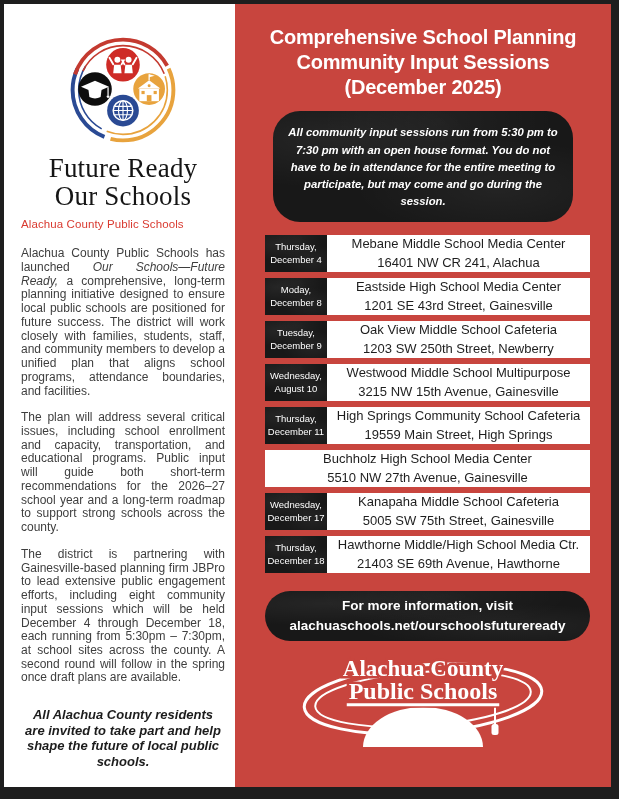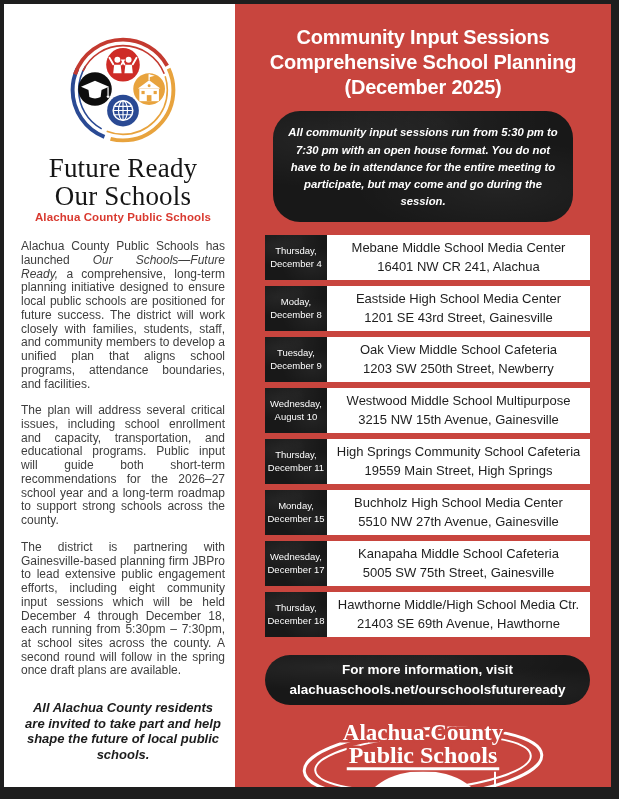--- a/index.html
+++ b/index.html
@@ -13,22 +13,22 @@
 
   
   .left-col { flex:0 0 231px; background:#fff; padding:0 10px 0 17px; }
   .top-logo { display:block; margin:24px auto 0; }
   .logo-title {
     font-family:"Liberation Serif", serif;
     font-size:27px; color:#151515; text-align:center; line-height:1.04;
     letter-spacing:0.2px; margin-top:2px;
   }
   .logo-subtitle {
-    color:#D93A30; font-weight:bold; font-size:11.5px; text-align:center;
-    margin-top:1px; letter-spacing:0.1px;
+    color:#D93A30; font-weight:normal; font-size:11.5px; text-align:left;
+    margin-top:8px; letter-spacing:0.1px;
   }
   .body-text { margin-top:17px; }
   .body-text p {
     font-size:12px; line-height:1.145; color:#3E3E3E;
     text-align:justify; margin-bottom:13px;
   }
   .italic-inline { font-style:italic; }
   .closing {
     font-size:13px; font-weight:bold; font-style:italic; color:#1C1C1C;
     text-align:center; line-height:1.2; margin-top:22px; padding:0 2px;
@@ -46,21 +46,21 @@
       radial-gradient(ellipse at 18% 25%, rgba(255,255,255,0.06), transparent 42%),
       radial-gradient(ellipse at 75% 70%, rgba(255,255,255,0.05), transparent 45%),
       radial-gradient(ellipse at 55% 10%, rgba(255,255,255,0.04), transparent 50%);
   }
   .notice-box {
     width:300px; margin:12px auto 0; border-radius:27px;
     padding:13px 14px 12px; color:#fff; text-align:center;
     font-size:11.3px; font-weight:bold; font-style:italic; line-height:1.52;
   }
   .sessions { margin:13px 21px 0 30px; }
-  .session-row { display:flex; height:45px; margin-bottom:6px; }
+  .session-row { display:flex; height:37px; margin-bottom:6px; }
   .date-box {
     flex:0 0 62px; color:#fff; display:flex; flex-direction:column;
     justify-content:center; align-items:center; text-align:center;
     font-size:9.5px; line-height:1.3;
   }
   .location-box {
     flex:1; background:#fff; color:#1E1E1E; display:flex; flex-direction:column;
     justify-content:center; align-items:center; text-align:right;
     font-size:13px; line-height:1.45; white-space:nowrap;
   }
@@ -138,22 +138,22 @@
       <p>The plan will address several critical issues, including school enrollment and capacity, transportation, and educational programs. Public input will guide both short-term recommendations for the 2026–27 school year and a long-term roadmap to support strong schools across the county.</p>
       <p>The district is partnering with Gainesville-based planning firm JBPro to lead extensive public engagement efforts, including eight community input sessions which will be held December 4 through December 18, each running from 5:30pm – 7:30pm, at school sites across the county. A second round will follow in the spring once draft plans are available.</p>
     </div>
 
     <div class="closing">All Alachua County residents are invited to take part and help shape the future of local public schools.</div>
   </div>
 
   <div class="right-col">
 
     <div class="main-title">
+      <div>Comprehensive School Planning</div>
       <div>Community Input Sessions</div>
-      <div>Comprehensive School Planning</div>
       <div>(December 2025)</div>
     </div>
 
     <div class="notice-box blackbox-texture">All community input sessions run from 5:30 pm to 7:30 pm with an open house format. You do not have to be in attendance for the entire meeting to participate, but may come and go during the session.</div>
 
     <div class="sessions">
 
       <div class="session-row">
         <div class="date-box blackbox-texture">
           <div>Thursday,</div>
@@ -203,24 +203,20 @@
           <div>Thursday,</div>
           <div>December 11</div>
         </div>
         <div class="location-box">
           <div>High Springs Community School Cafeteria</div>
           <div>19559 Main Street, High Springs</div>
         </div>
       </div>
 
       <div class="session-row">
-        <div class="date-box blackbox-texture">
-          <div>Monday,</div>
-          <div>December 15</div>
-        </div>
         <div class="location-box">
           <div>Buchholz High School Media Center</div>
           <div>5510 NW 27th Avenue, Gainesville</div>
         </div>
       </div>
 
       <div class="session-row">
         <div class="date-box blackbox-texture">
           <div>Wednesday,</div>
           <div>December 17</div>

